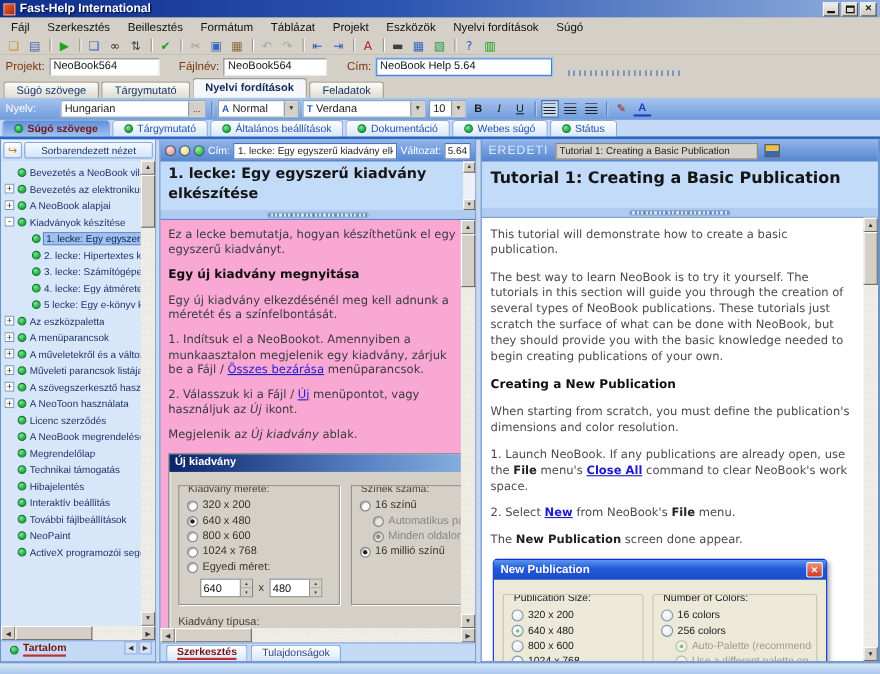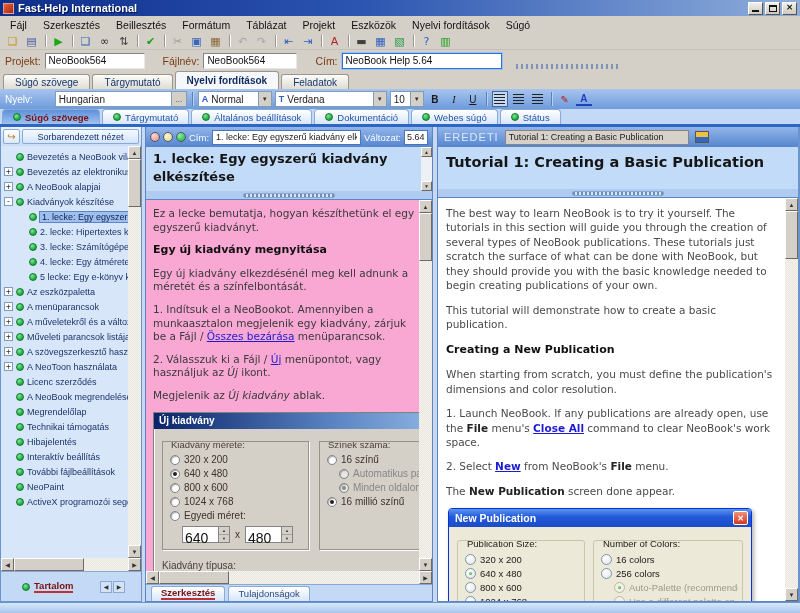--- a/index.html
+++ b/index.html
@@ -88,21 +88,21 @@
 .vscroll{width:13px;flex:none;background:repeating-conic-gradient(#F4F3EC 0 25%,#E8E6DE 0 50%) 0 0/2px 2px;display:flex;flex-direction:column}
 .hscroll{height:13px;flex:none;background:repeating-conic-gradient(#F4F3EC 0 25%,#E8E6DE 0 50%) 0 0/2px 2px;display:flex}
 .sarr{width:13px;height:13px;flex:none;background:#D4D0C8;border:1px solid;border-color:#FFF #6E6A62 #6E6A62 #FFF;font-size:6px;display:flex;align-items:center;justify-content:center;color:#333}
 .vthumb{height:48px;flex:none;background:#D4D0C8;border:1px solid;border-color:#FFF #6E6A62 #6E6A62 #FFF}
 .hthumb{width:70px;flex:none;background:#D4D0C8;border:1px solid;border-color:#FFF #6E6A62 #6E6A62 #FFF}
 .sfill{flex:1}
 .minivs{width:11px;flex:none;display:flex;flex-direction:column;background:#EDF0F6}
 .minivs .sarr{width:11px;height:10px;font-size:5px}
 
 
-.sbtabs{height:30px;flex:none;display:flex;align-items:center;background:#C4D9F5;padding:0 16px;border-top:1px solid #8AAAD6}
+.sbtabs{height:19px;flex:none;display:flex;align-items:flex-start;background:#C4D9F5;padding:0 3px;border-top:1px solid #8AAAD6}
 .btab{display:flex;align-items:center;gap:4px;font-size:9.5px;padding:0 5px;height:15px}
 .btab .btlabel{color:#7A1010;font-weight:bold;border-bottom:2px solid #C03030;padding-bottom:0}
 .navarr{margin-left:auto;display:flex;gap:1px}
 .navarr span{width:12px;height:12px;font-size:6px;display:flex;align-items:center;justify-content:center;background:#D4E2F6;border:1px solid #8AAAD6;color:#333}
 
 
 .editor{width:288px;flex:none;display:flex;flex-direction:column;min-height:0;background:#C2DBF8;border:1px solid #5A86C8;border-top:none}
 .ehead{height:20px;flex:none;background:linear-gradient(180deg,#93B5EA,#5585CE);display:flex;align-items:center;gap:3px;padding:0 4px;font-size:9.5px;color:#fff;white-space:nowrap}
 .lightbtn{width:10px;height:10px;border-radius:50%;border:1px solid #4A5A6A;flex:none}
 .lb-red{background:radial-gradient(circle at 35% 30%,#FFD8D8,#E08888)}
@@ -137,21 +137,21 @@
 .crow{display:flex;align-items:center;gap:4px;height:14px;white-space:nowrap}
 .crow.ind{margin-left:12px}
 .cradio{width:10px;height:10px;border-radius:50%;background:#fff;border:1px solid #828282;box-shadow:inset 1px 1px 1px #AAA;flex:none;position:relative}
 .cradio.on::after{content:"";position:absolute;inset:2px;border-radius:50%;background:#222}
 .clab{overflow:hidden}
 .clab.dis{color:#868686}
 .cradio.dis{background:#E8E6E0}
 .cradio.dis.on::after{background:#8A8A8A}
 .spinrow{display:flex;align-items:center;gap:5px;margin:3px 0 0 12px}
 .cspin{display:flex;height:17px;border:1px solid #848484;background:#fff;width:48px}
-.cspin .num{flex:1;padding:2px 2px;font-size:14px;color:#111}
+.cspin .num{flex:1;padding:2px 2px;font-size:10px;color:#111}
 .spincol{width:11px;display:flex;flex-direction:column;border-left:1px solid #848484;flex:none}
 .spincol span{flex:1;background:#D4D0C8;font-size:4px;display:flex;align-items:center;justify-content:center;color:#333}
 .spincol span:first-child{border-bottom:1px solid #A8A49C}
 .ctype{margin-top:9px}
 .ctypelabel{margin-bottom:3px;color:#4A4036}
 
 
 .original{flex:1;display:flex;flex-direction:column;min-height:0;background:#C2DBF8;border:1px solid #5A86C8;border-top:none;border-right:2px solid #6A94CC}
 .ohead{height:20px;flex:none;background:linear-gradient(180deg,#93B5EA,#5585CE);display:flex;align-items:center;gap:6px;padding:0 6px}
 .olabel{font-size:11px;font-weight:normal;color:#D8E8FC;letter-spacing:1px;white-space:nowrap}
@@ -772,22 +772,22 @@
         <span class="olabel">EREDETI</span>
         <input class="oinput" value="Tutorial 1: Creating a Basic Publication" style="">
         <span class="bookicon"></span>
       </div>
       <div class="otitle">Tutorial 1: Creating a Basic Publication</div>
       <div class="hgrip">
           <span class="gripbar"></span>
         </div>
       <div class="ocontent">
         <div class="odoc">
+          <p><span>This tutorial will demonstrate how to create a basic publication.</span></p>
           <p><span>The best way to learn NeoBook is to try it yourself. The tutorials in this section will guide you through the creation of several types of NeoBook publications. These tutorials just scratch the surface of what can be done with NeoBook, but they should provide you with the basic knowledge needed to begin creating publications of your own.</span></p>
-          <p><span>This tutorial will demonstrate how to create a basic publication.</span></p>
           <h3>Creating a New Publication</h3>
           <p><span>When starting from scratch, you must define the publication's dimensions and color resolution.</span></p>
           <p><span>1. Launch NeoBook. If any publications are already open, use the </span><span class="seg-b">File</span><span> menu's </span><span class="seg-blink">Close All</span><span> command to clear NeoBook's work space.</span></p>
           <p><span>2. Select </span><span class="seg-blink">New</span><span> from NeoBook's </span><span class="seg-b">File</span><span> menu.</span></p>
           <p><span>The </span><span class="seg-b">New Publication</span><span> screen done appear.</span></p>
 
           <div class="xdlg">
             <div class="xtitle">
               <span>New Publication</span>
               <span class="xclose">✕</span>

